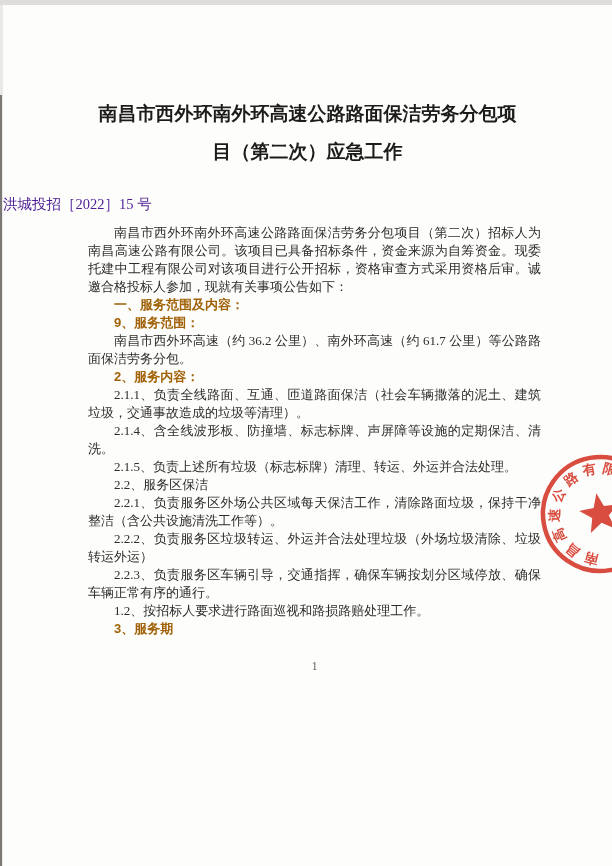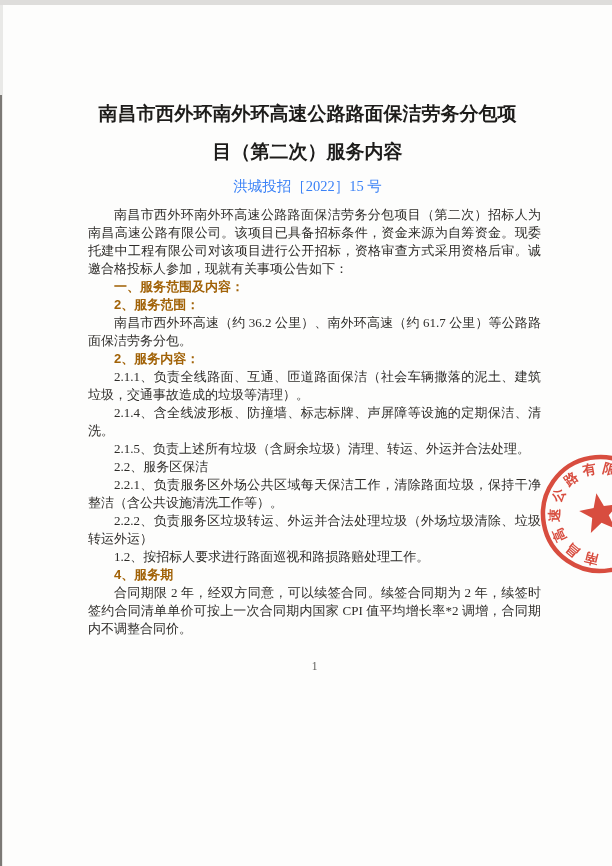--- a/index.html
+++ b/index.html
@@ -37,24 +37,23 @@
     text-align:center;
     font-family:"Liberation Sans","DejaVu Sans",sans-serif;
     font-weight:700;
     font-size:19px;
     line-height:38px;
     color:#1d1c1a;
     letter-spacing:0;
   }
 
   .doc-number {
-    margin-top:6px;
-    text-align:center;
+    margin-top:24px;
     font-size:14.5px;
-    color:#3b82f6;
+    color:#4c1d95;
   }
 
   .body-col {
     margin:10px 0 0 85px;
     width:453px;
     font-size:13px;
     line-height:18px;
     color:#2e2c29;
     text-align:justify;
   }
@@ -88,39 +87,39 @@
     letter-spacing:5px;
   }
 </style>
 </head>
 <body>
 
 <div class="screen">
 
   <div class="page">
 
-    <h1 class="title">南昌市西外环南外环高速公路路面保洁劳务分包项目（第二次）服务内容</h1>
+    <h1 class="title">南昌市西外环南外环高速公路路面保洁劳务分包项目（第二次）应急工作</h1>
 
     <div class="doc-number">洪城投招［2022］15 号</div>
 
     <div class="body-col">
         <p class="body">南昌市西外环南外环高速公路路面保洁劳务分包项目（第二次）招标人为南昌高速公路有限公司。该项目已具备招标条件，资金来源为自筹资金。现委托建中工程有限公司对该项目进行公开招标，资格审查方式采用资格后审。诚邀合格投标人参加，现就有关事项公告如下：</p>
         <p class="heading">一、服务范围及内容：</p>
-        <p class="heading">2、服务范围：</p>
+        <p class="heading">9、服务范围：</p>
         <p class="body">南昌市西外环高速（约 36.2 公里）、南外环高速（约 61.7 公里）等公路路面保洁劳务分包。</p>
         <p class="heading">2、服务内容：</p>
         <p class="body">2.1.1、负责全线路面、互通、匝道路面保洁（社会车辆撒落的泥土、建筑垃圾，交通事故造成的垃圾等清理）。</p>
         <p class="body">2.1.4、含全线波形板、防撞墙、标志标牌、声屏障等设施的定期保洁、清洗。</p>
-        <p class="body">2.1.5、负责上述所有垃圾（含厨余垃圾）清理、转运、外运并合法处理。</p>
+        <p class="body">2.1.5、负责上述所有垃圾（标志标牌）清理、转运、外运并合法处理。</p>
         <p class="body">2.2、服务区保洁</p>
         <p class="body">2.2.1、负责服务区外场公共区域每天保洁工作，清除路面垃圾，保持干净整洁（含公共设施清洗工作等）。</p>
         <p class="body">2.2.2、负责服务区垃圾转运、外运并合法处理垃圾（外场垃圾清除、垃圾转运外运）</p>
+        <p class="body">2.2.3、负责服务区车辆引导，交通指挥，确保车辆按划分区域停放、确保车辆正常有序的通行。</p>
         <p class="body">1.2、按招标人要求进行路面巡视和路损路赔处理工作。</p>
-        <p class="heading">4、服务期</p>
-        <p class="body">合同期限 2 年，经双方同意，可以续签合同。续签合同期为 2 年，续签时签约合同清单单价可按上一次合同期内国家 CPI 值平均增长率*2 调增，合同期内不调整合同价。</p>
+        <p class="heading">3、服务期</p>
       </div>
 
     <div class="body-col page-number-wrap" style="margin-top:0;">
       <div class="page-number">1</div>
     </div>
 
   </div>
 
   <svg class="seal" viewBox="0 0 140 140">
     <defs>

